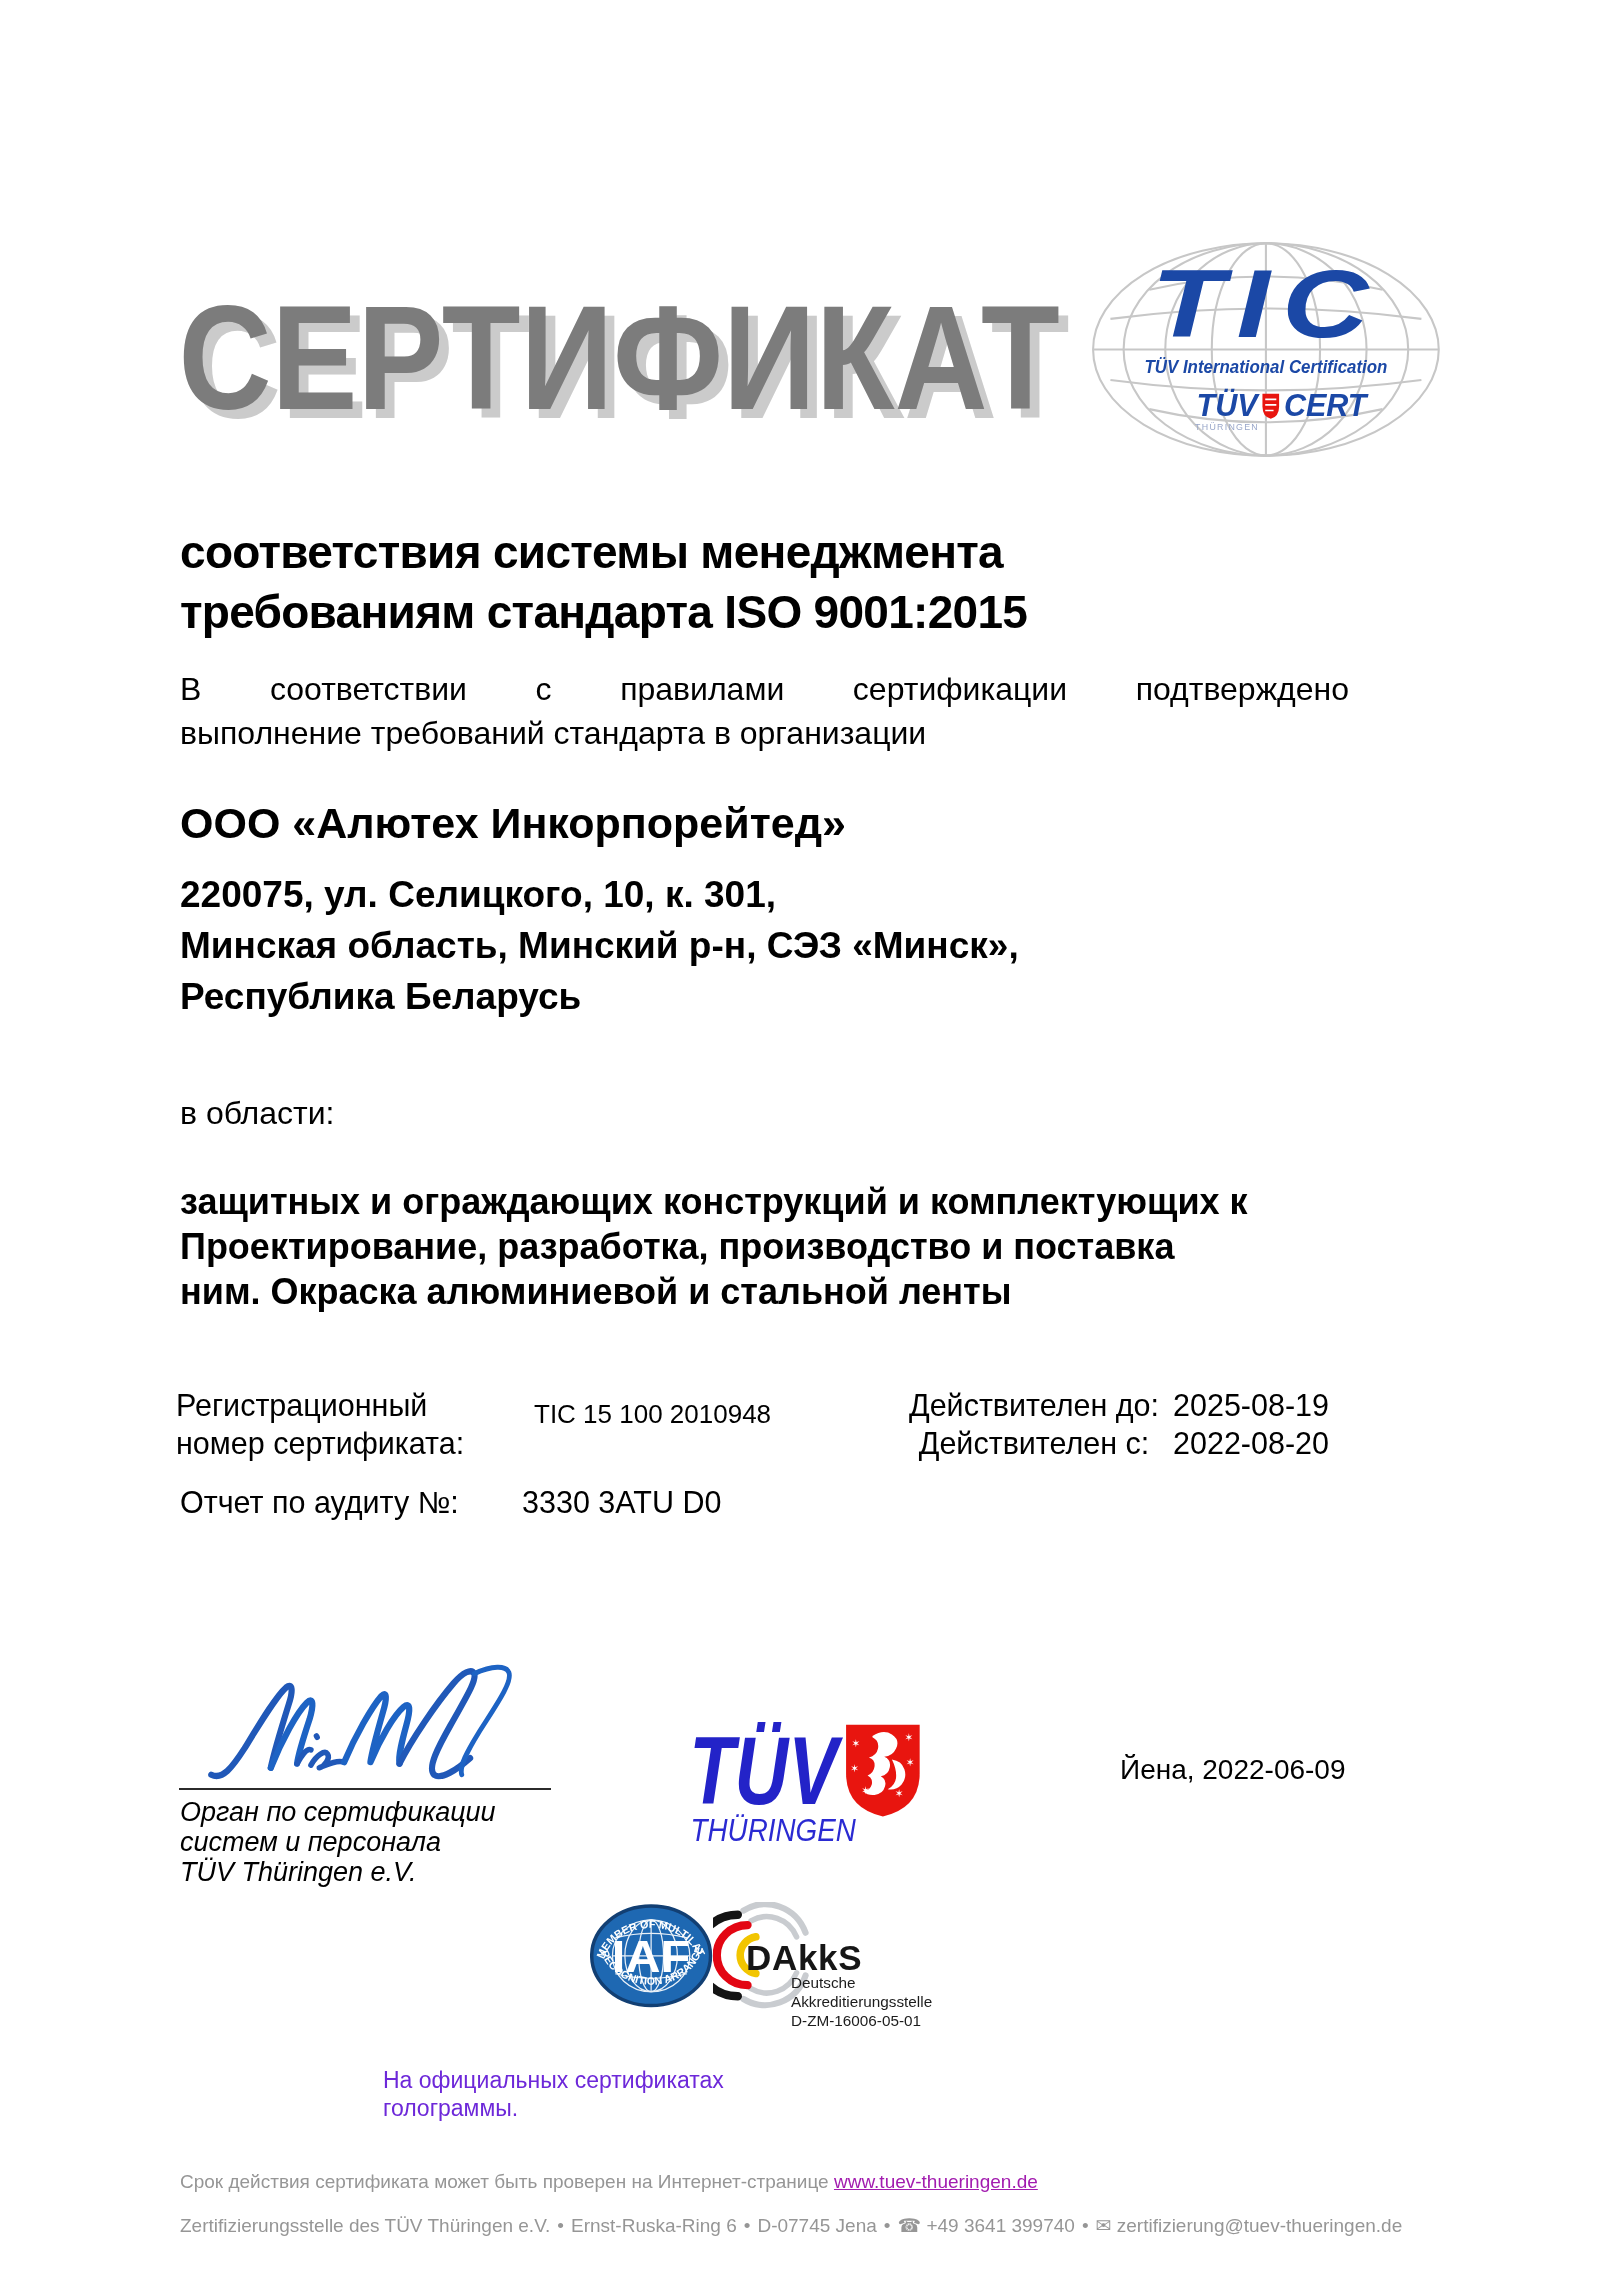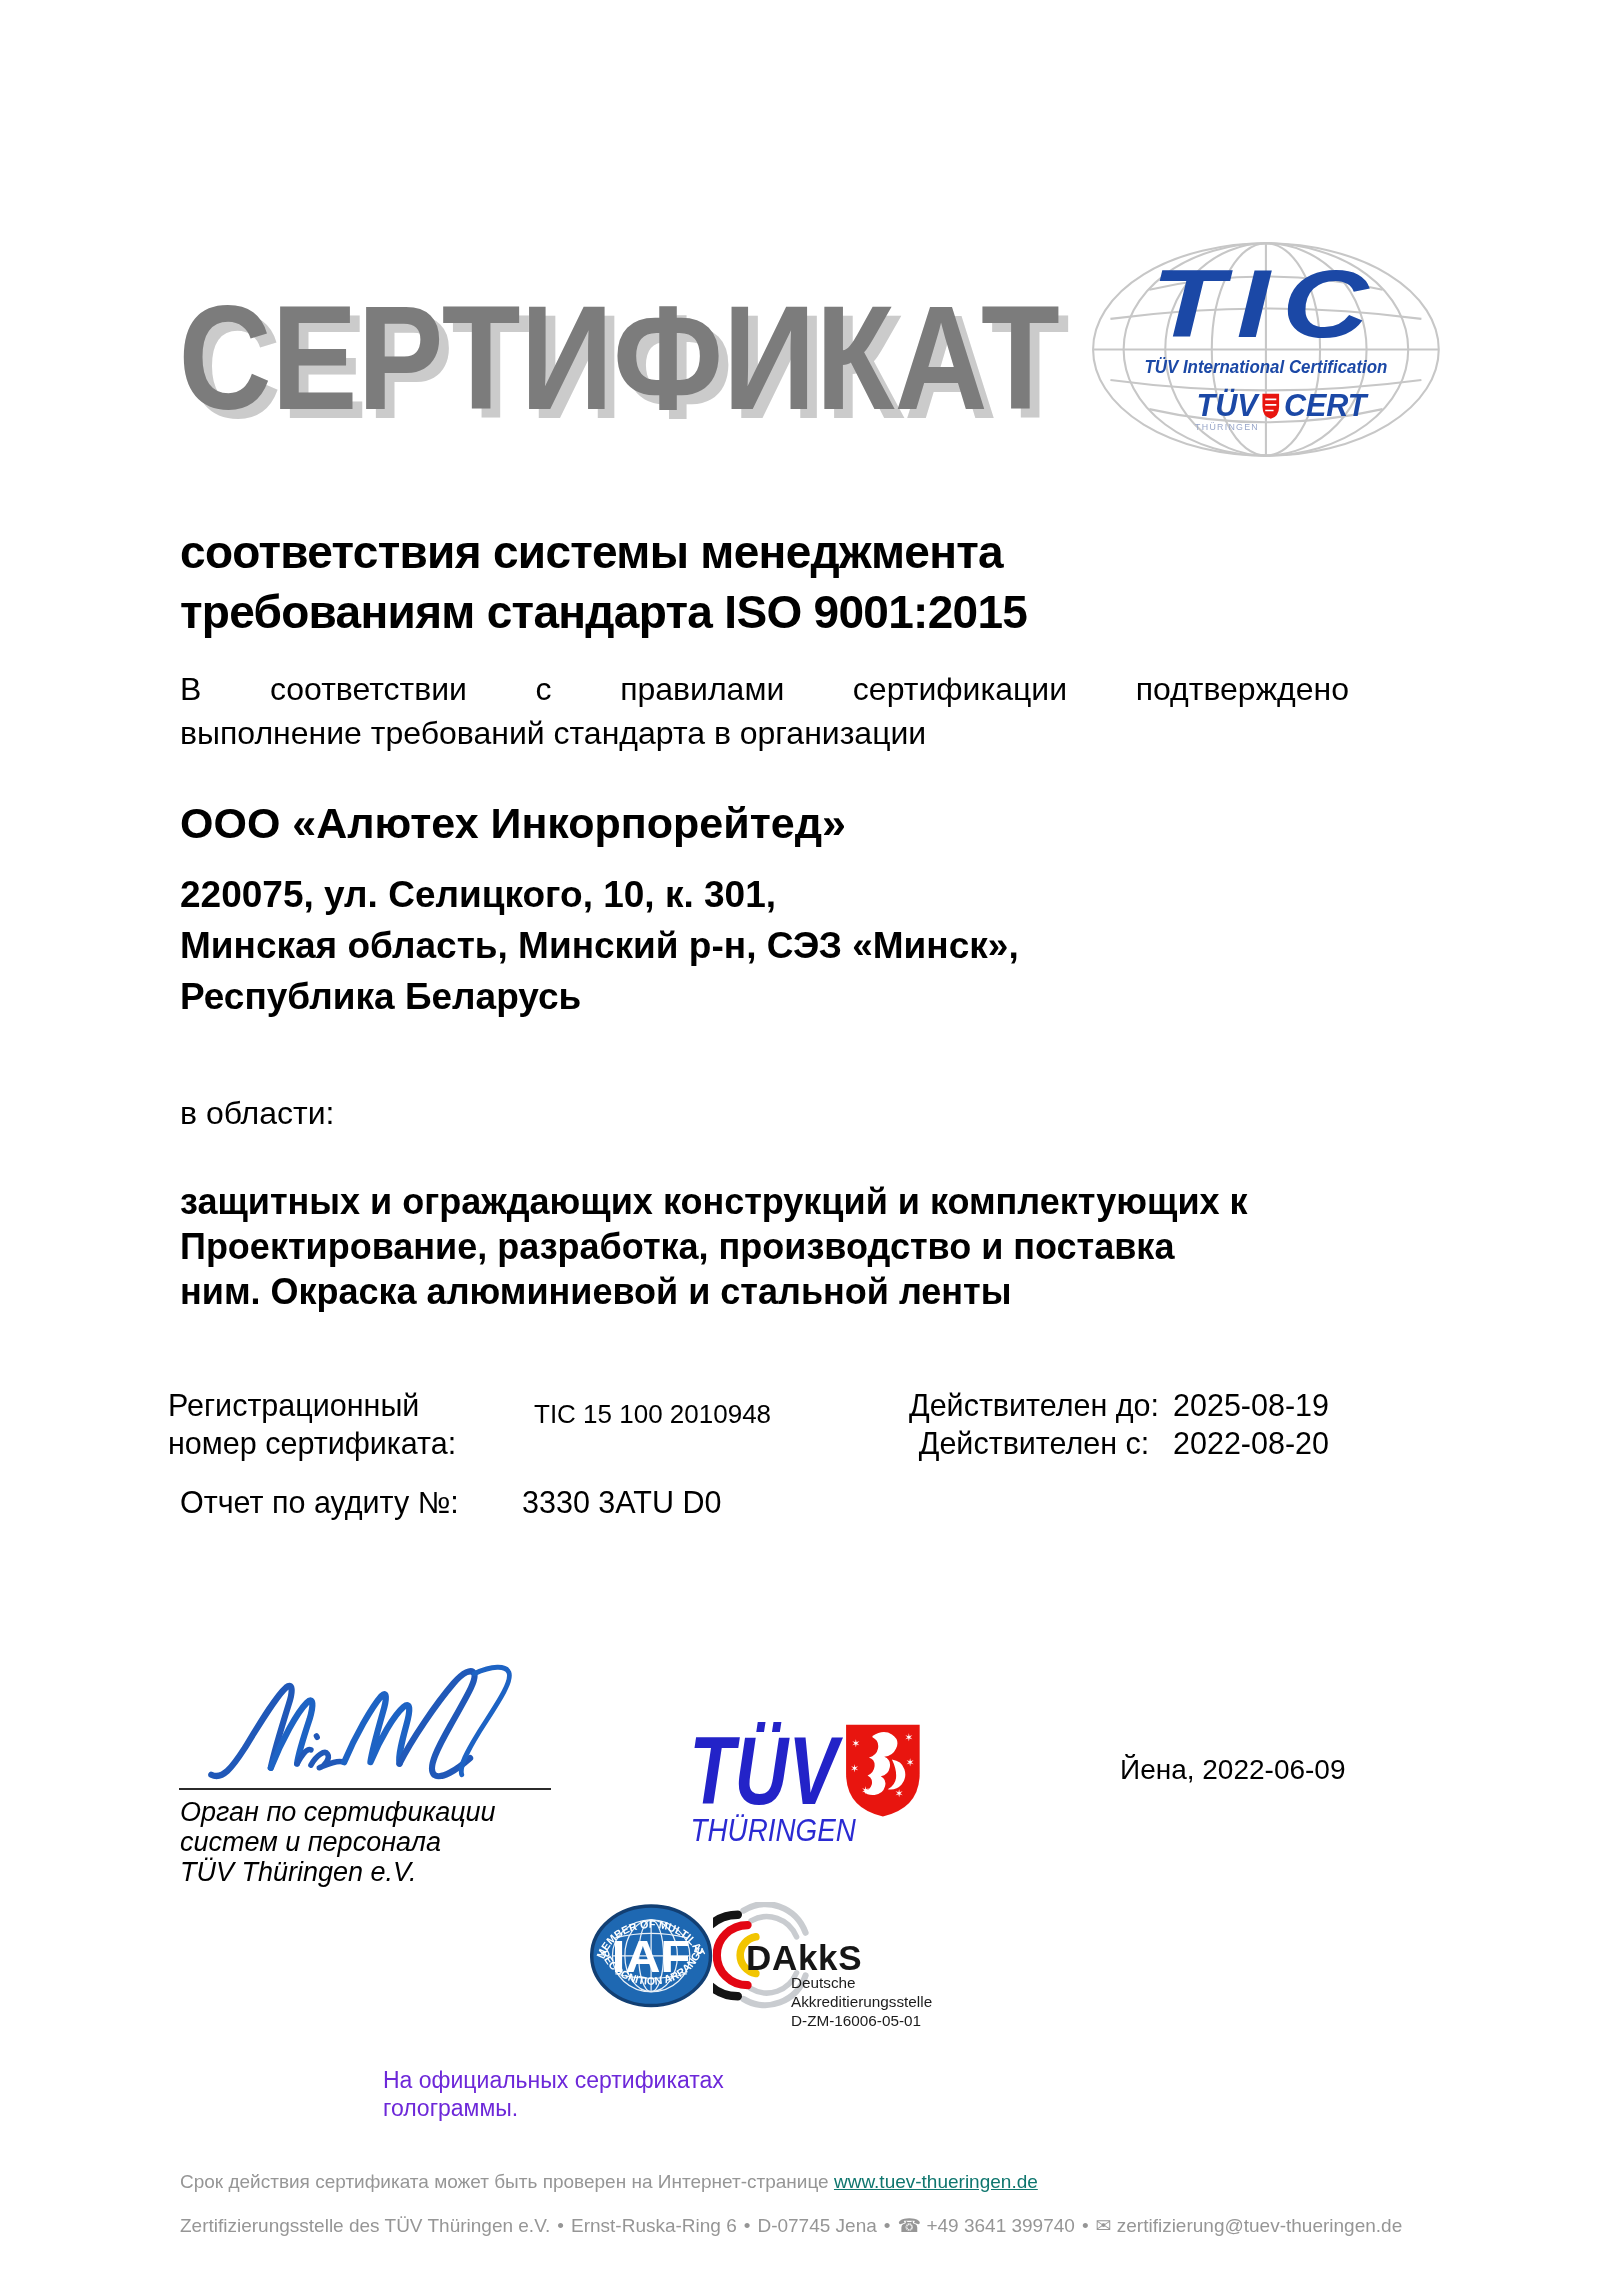--- a/index.html
+++ b/index.html
@@ -12,37 +12,37 @@
     overflow:hidden;
   }
   .abs{position:absolute;}
   .subtitle{left:180px;top:522px;font-size:46px;font-weight:bold;line-height:60px;letter-spacing:-0.7px;}
   .intro{left:180px;top:667px;width:1169px;font-size:32px;line-height:44px;}
   .intro .just{text-align:justify;text-align-last:justify;}
   .company{left:180px;top:799px;font-size:43px;font-weight:bold;}
   .address{left:180px;top:869px;font-size:37px;font-weight:bold;line-height:51px;}
   .oblast{left:180px;top:1095px;font-size:32px;}
   .scope{left:180px;top:1179px;font-size:36px;font-weight:bold;line-height:45px;}
-  .reg-label{left:168px;top:1386px;font-size:30.5px;line-height:38px;}
+  .reg-label{left:176px;top:1386px;font-size:30.5px;line-height:38px;}
   .reg-number{left:522px;top:1399px;font-size:26px;margin-left:12px;}
   .validity{left:898px;top:1386px;font-size:30.5px;line-height:38px;}
   .validity .row{display:flex;}
   .validity .lab{width:272px;text-align:center;}
   .validity .val{margin-left:3px;}
   .audit-label{left:180px;top:1485px;font-size:30.5px;}
   .audit-number{left:522px;top:1485px;font-size:30.5px;}
   .note{left:180px;top:1573px;width:1179px;font-size:26px;line-height:33px;}
   .sig-rule{left:179px;top:1788px;width:372px;height:2.1px;background:#2b2b2b;}
   .org{left:180px;top:1797px;font-size:27px;line-height:30px;font-style:italic;}
   .jena{left:1120px;top:1754px;font-size:28px;}
   .dakks-name{left:33px;top:36px;font-size:35px;font-weight:bold;color:#161616;letter-spacing:0.7px;}
   .dakks-info{left:78px;top:71px;font-size:15.3px;line-height:19px;color:#1c1c1c;}
   .holo{left:383px;top:2066px;font-size:23px;line-height:28.4px;color:#6d28d9;}
   .footer1{left:180px;top:2171px;font-size:19px;color:#969696;}
-  .footer1 a{color:#0f766e;}
+  .footer1 a{color:#a21caf;}
   .footer2{left:180px;top:2214px;font-size:19px;color:#969696;}
   .footer2 .sep{margin:0 7px;}
 </style>
 </head>
 <body>
 
 <div class="page">
 
   <svg class="abs" style="left:177px;top:290px" width="930" height="139" viewBox="0 0 1340 200">
     <text x="16" y="184" font-family="Liberation Sans, sans-serif" font-weight="bold" font-size="215" textLength="1270" lengthAdjust="spacingAndGlyphs" fill="#cbcbcb">СЕРТИФИКАТ</text>

